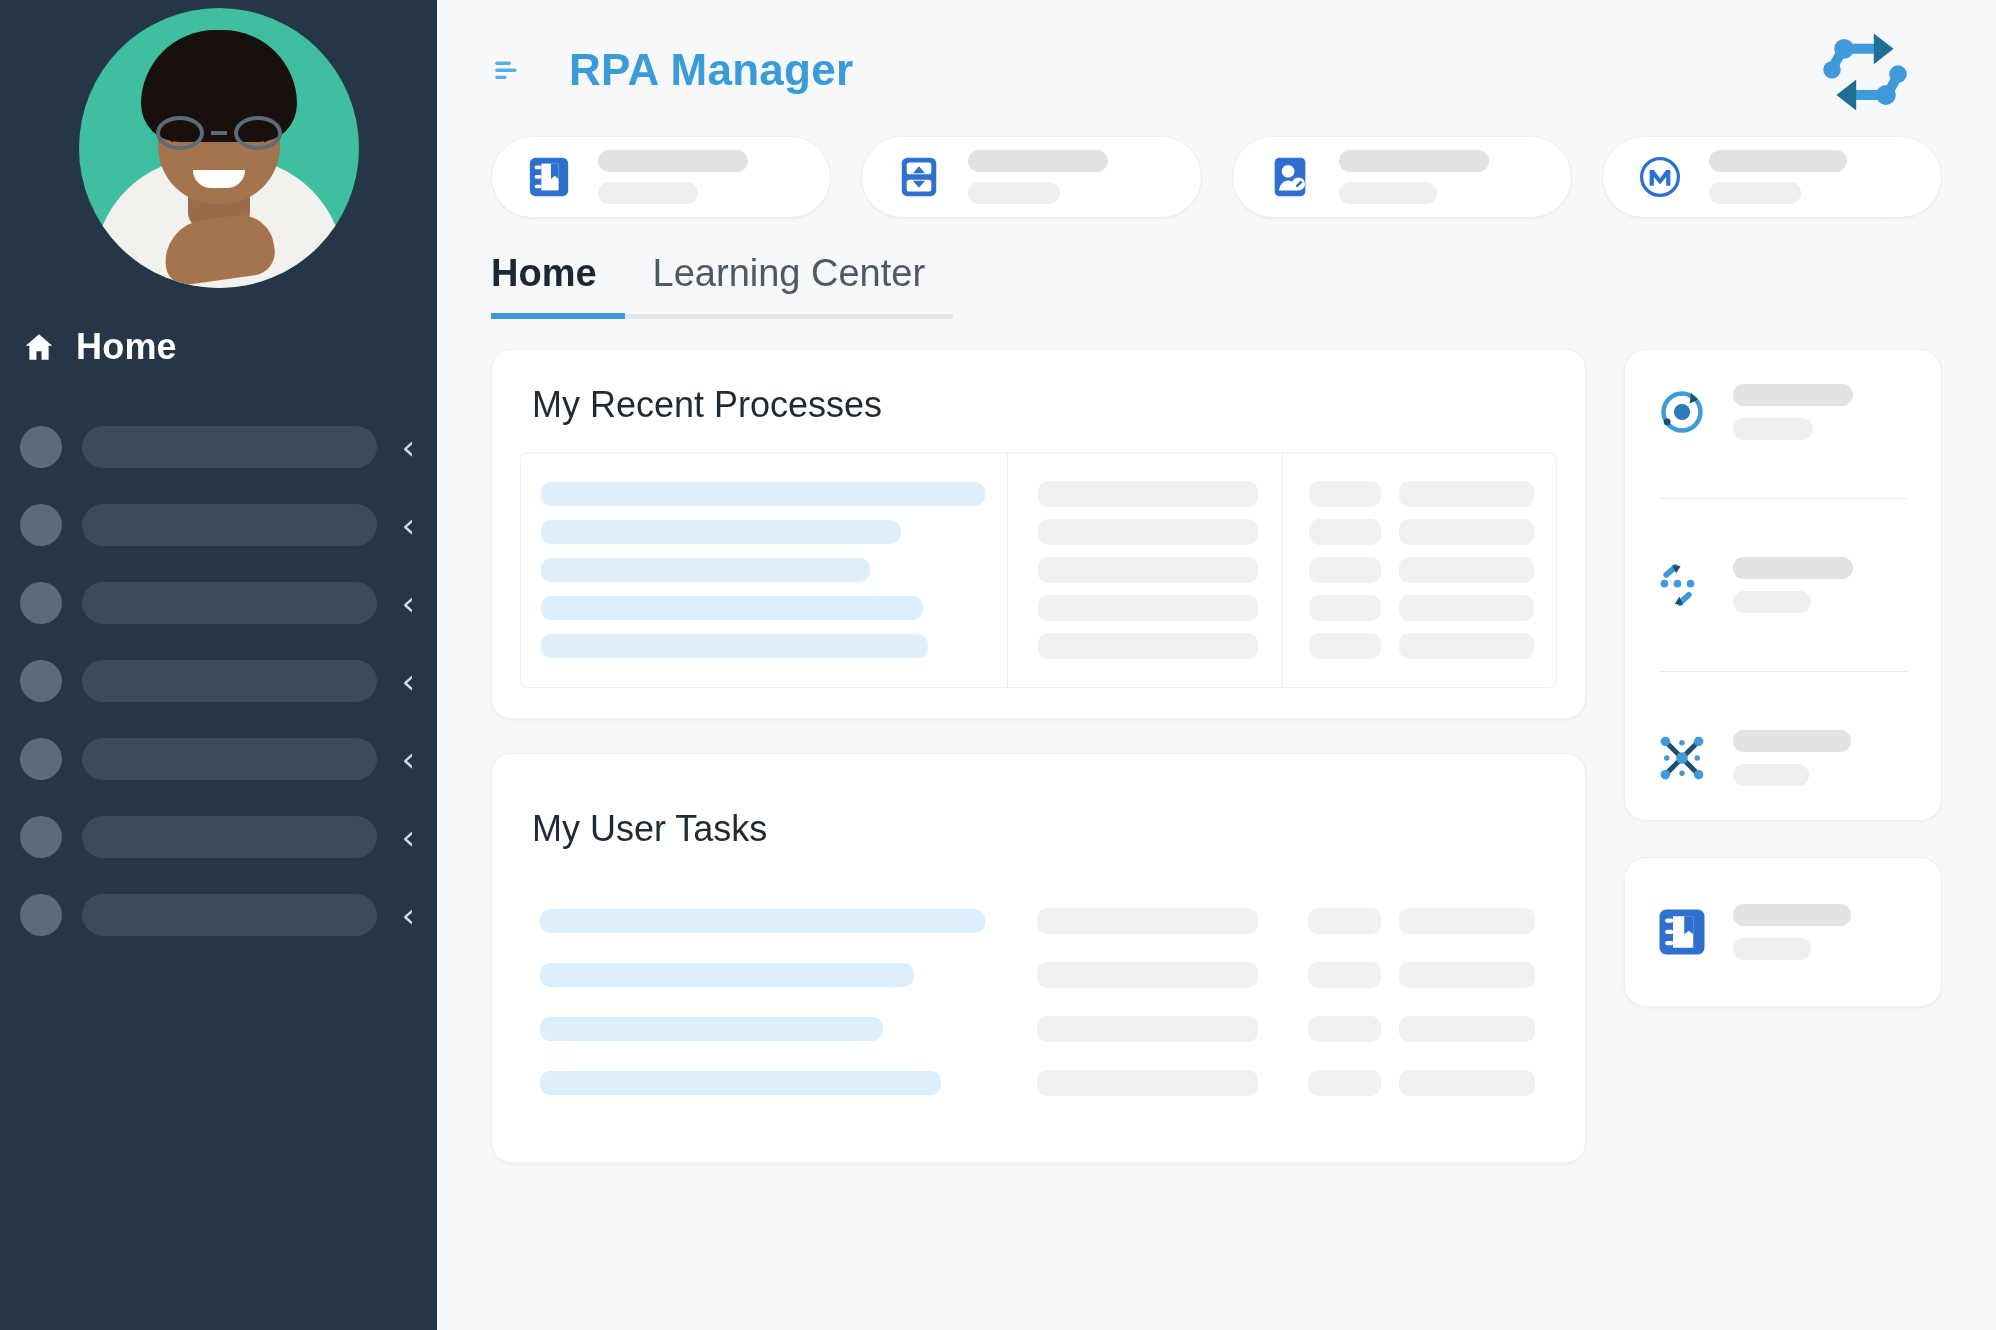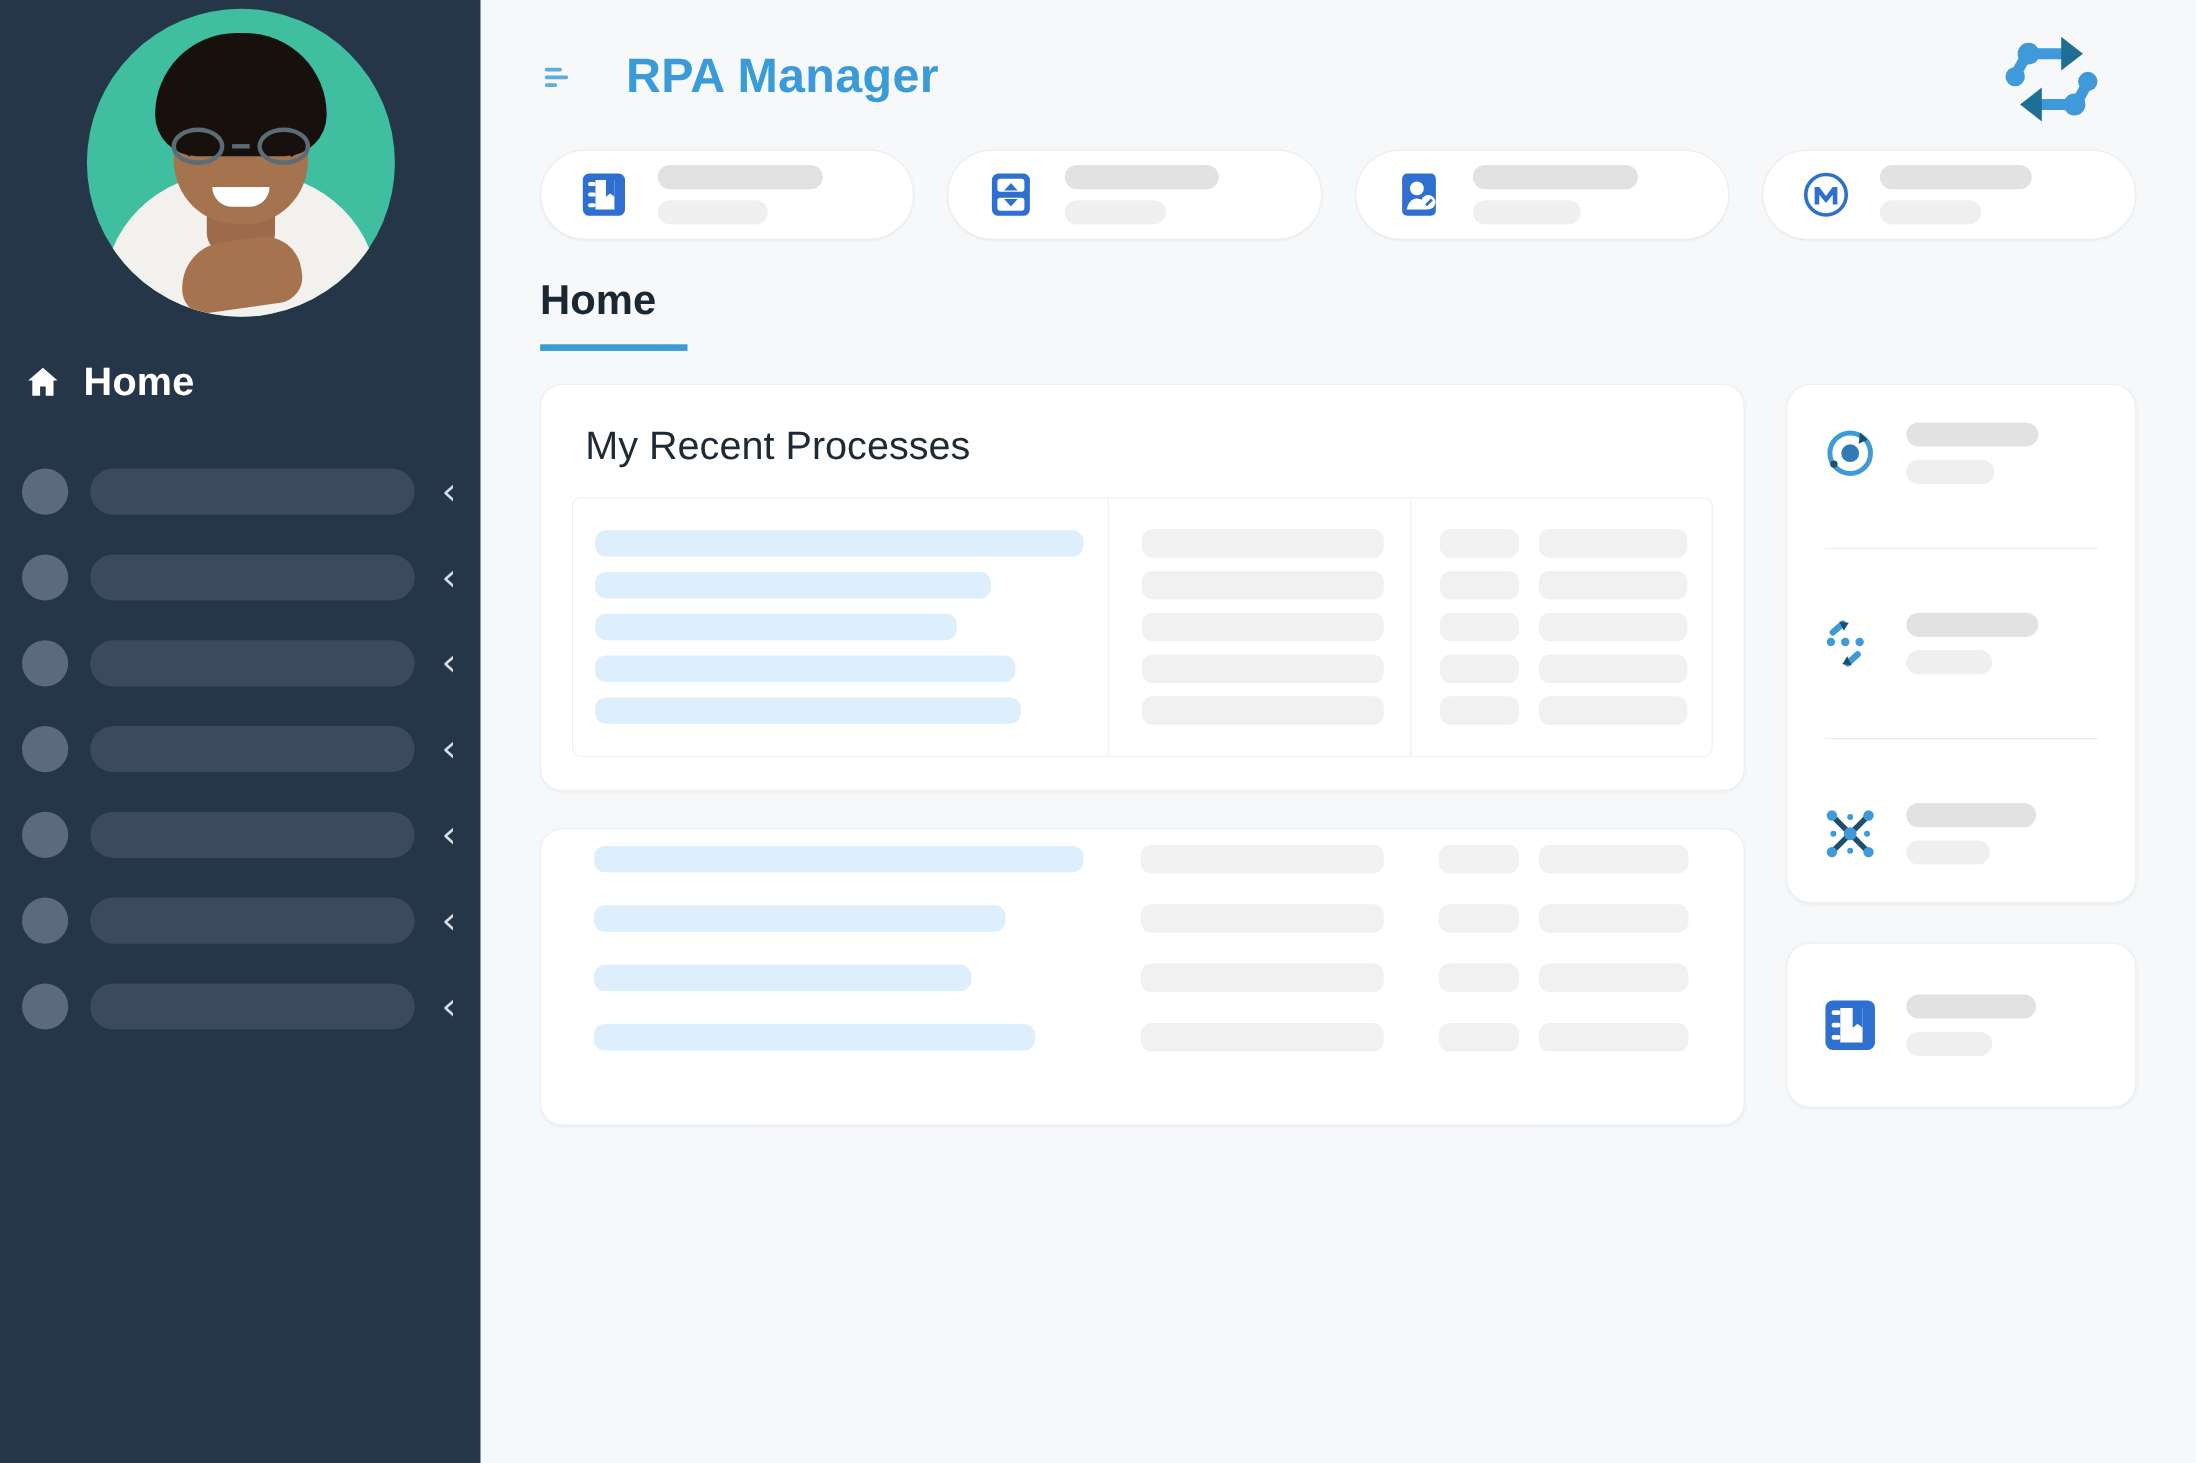--- a/index.html
+++ b/index.html
@@ -435,20 +435,21 @@
         </svg>
         <span class="ql-lines">
           <span class="sk" style="width:138px"></span>
           <span class="sk light" style="width:92px"></span>
         </span>
       </div>
     </div>
 
     <div class="tabs">
       <div class="tab active">Home</div>
+      <div class="tab">Learning Center</div>
     </div>
 
     <div class="content">
 
       <div class="col-left">
 
         <div class="card">
           <div class="card-title">My Recent Processes</div>
           <div class="tbl-outer">
             <div class="tcol c1">
@@ -514,20 +515,21 @@
                   <span class="pair">
                     <span class="gray-bar s"></span>
                     <span class="gray-bar l"></span>
                   </span>
                 </div>
             </div>
           </div>
         </div>
 
         <div class="card" style="margin-top:34px">
+          <div class="card-title" style="padding-top:54px;padding-bottom:44px">My User Tasks</div>
           <div class="tbl-outer bare">
             <div class="tcol c1" style="padding-top:0">
               <div class="trow" style="height:54px">
                   <span class="blue-bar" style="width:100%"></span>
                 </div>
               <div class="trow" style="height:54px">
                   <span class="blue-bar" style="width:84%"></span>
                 </div>
               <div class="trow" style="height:54px">
                   <span class="blue-bar" style="width:77%"></span>

